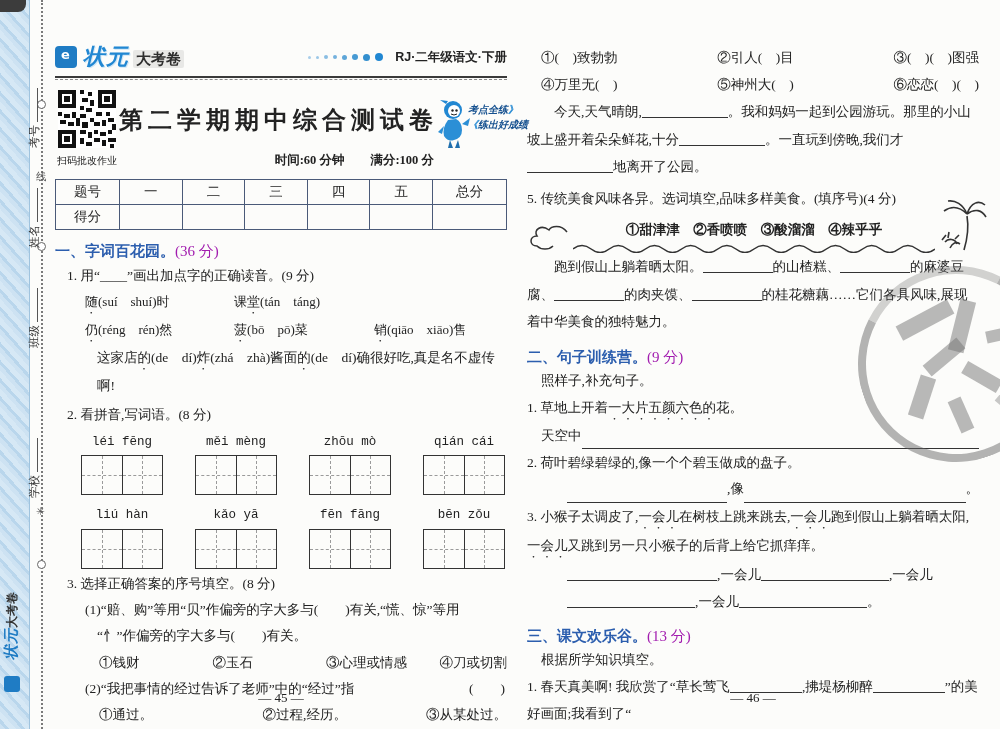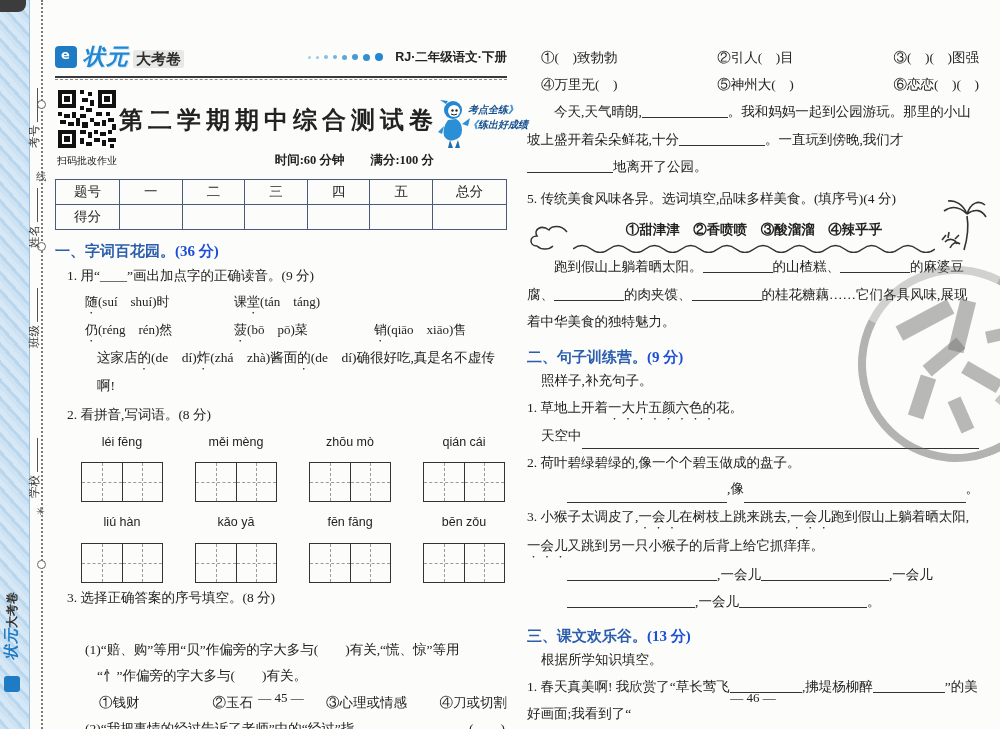--- a/index.html
+++ b/index.html
@@ -54,39 +54,39 @@
   .slogan div { line-height:1.5; }
 
   
   table.score { width:100%; border-collapse:collapse; margin-top:10px; }
   table.score td { border:1.6px solid #4a5a78; height:25px; text-align:center; font-size:13.5px; }
   table.score td:first-child { width:64px; }
   table.score td:last-child { width:74px; }
 
   
   .sec-title { font-size:15px; font-weight:bold; color:#2c5eae; margin-top:12px; }
-  .sec-title .score { color:#1d4ed8; font-weight:bold; }
+  .sec-title .score { color:#a21caf; font-weight:normal; }
   .q { font-size:13.5px; line-height:1.95; margin-top:2px; padding-left:12px; }
-  .q .cont { padding-left:18px;margin-top:26px; }
+  .q .cont { padding-left:18px; }
   .q .cont2 { padding-left:30px; }
   .emdot { -webkit-text-emphasis:filled dot #222; -webkit-text-emphasis-position:under right; text-emphasis:filled dot #222; text-emphasis-position:under right; }
   .row3 { display:grid; grid-template-columns:1.12fr 1.05fr 1fr; padding-left:18px; font-size:13px; }
   .optrow { display:flex; padding-left:18px; }
   .optrow span { flex:1; }
   .bracket-line { display:flex; padding-left:12px; }
   .bracket-line .br { margin-left:auto; padding-right:2px; }
 
   .blank { display:inline-block; border-bottom:1.2px solid #333; height:14px; vertical-align:-2px; }
   .blank-flex { flex:1; border-bottom:1.2px solid #333; height:16px; }
   .flexline { display:flex; align-items:flex-end; padding-left:18px; font-size:13.5px; line-height:1.95; }
 
   
   .py-grid { display:flex; justify-content:space-between; padding:2px 2px 0 14px; }
   .py-item { text-align:center; }
-  .py-label { font-family:Liberation Sans, sans-serif; font-size:12.5px; margin-bottom:8px; }
+  .py-label { font-family:Liberation Mono, monospace; font-size:12.5px; margin-bottom:1px; }
   .wbox { display:flex; border:1.6px solid #333; width:82px; height:40px; }
   .wcell { position:relative; flex:1; }
   .wcell + .wcell { border-left:1px solid #333; }
   .wcell::before { content:""; position:absolute; left:0; right:0; top:50%; border-top:1px dashed #9a9a9a; }
   .wcell::after { content:""; position:absolute; top:0; bottom:0; left:50%; border-left:1px dashed #9a9a9a; }
 
   
   .rq { font-size:13.5px; line-height:2.0; }
   .para { font-size:13.5px; line-height:2.05; text-indent:2em; }
   .banner { position:relative; margin:4px 0 0 6px; padding:0 44px 0 40px; }

